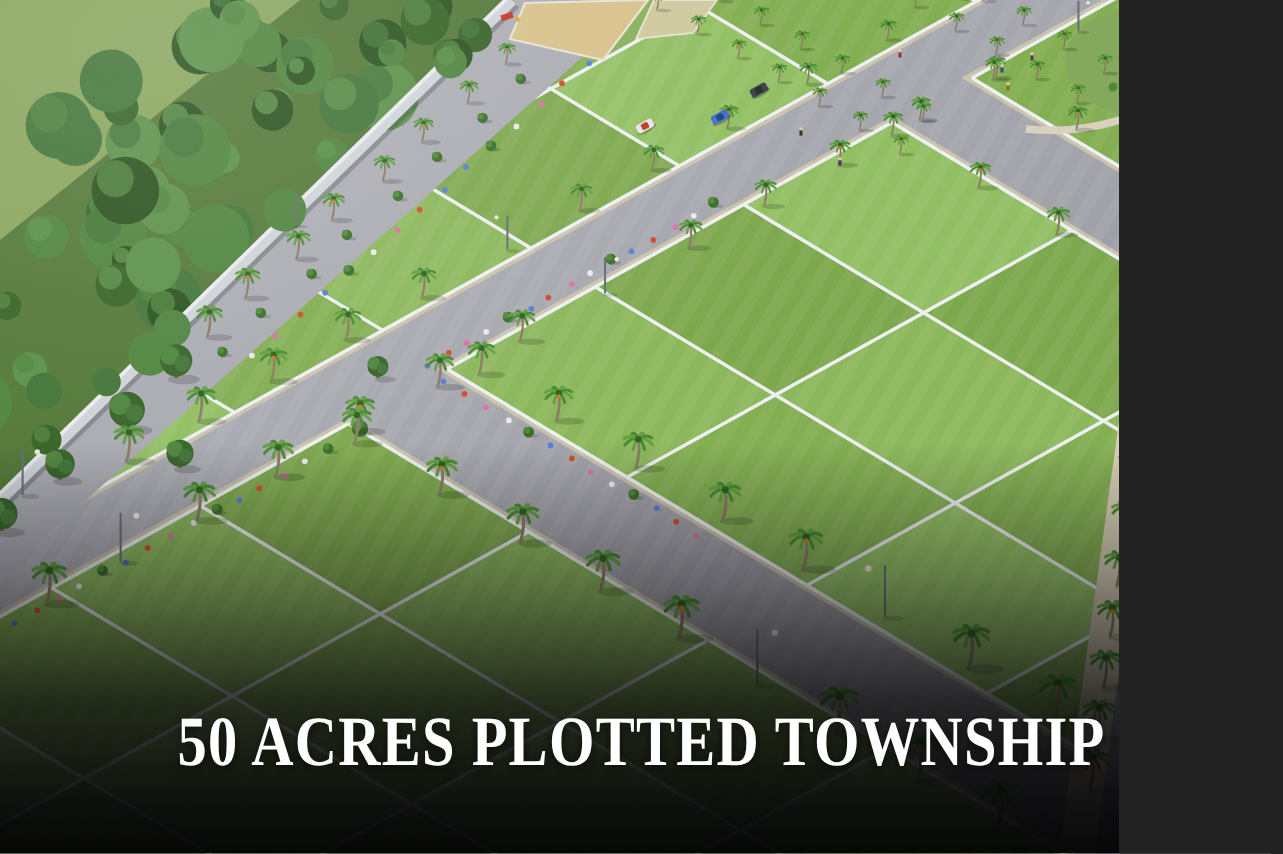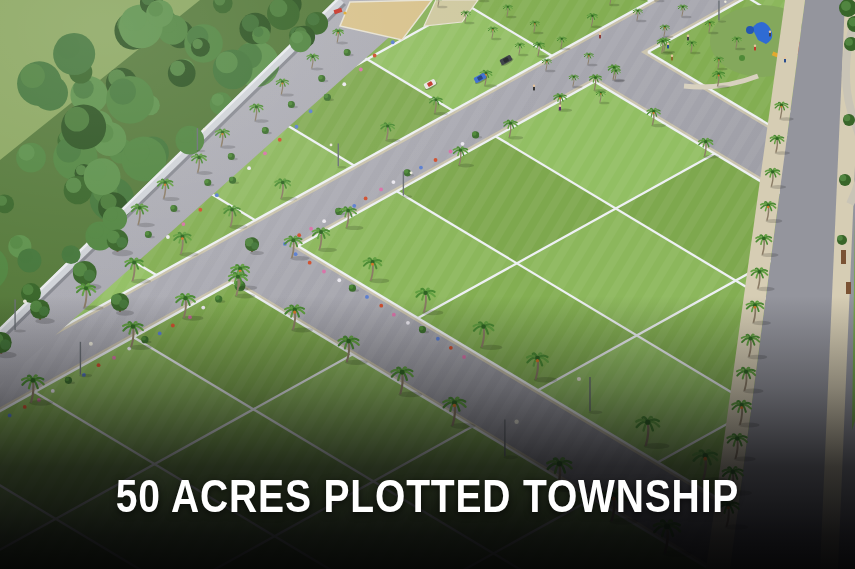--- a/index.html
+++ b/index.html
@@ -1,17 +1,17 @@
 <!DOCTYPE html>
 <html><head>
 <meta charset="utf-8">
 <style>
   html,body{margin:0;padding:0;background:#222;}
-  #stage{position:relative;width:855px;height:569px;overflow:hidden;
-         font-family:Liberation Sans, sans-serif;background:#9a9aa2;}
+  #stage{position:relative;width:746px;height:569px;overflow:hidden;
+         font-family:Liberation Serif, serif;background:#9a9aa2;}
   #scene{position:absolute;left:0;top:0;}
   #shade{position:absolute;left:0;top:0;width:855px;height:569px;
          background:linear-gradient(180deg, rgba(8,8,10,0) 52%, rgba(8,8,10,0.38) 68%,
                     rgba(7,7,9,0.78) 82%, rgba(4,4,6,0.93) 94%, rgba(2,2,3,0.97) 100%);
          pointer-events:none;}
   #banner{position:absolute;left:0;top:468px;width:855px;text-align:center;}
   #banner .t{display:inline-block;color:#fff;font-weight:bold;font-size:47px;
          letter-spacing:1px;white-space:nowrap;transform:scaleX(0.83);
          transform-origin:center;text-shadow:0 2px 8px rgba(0,0,0,0.65);}
 </style>

